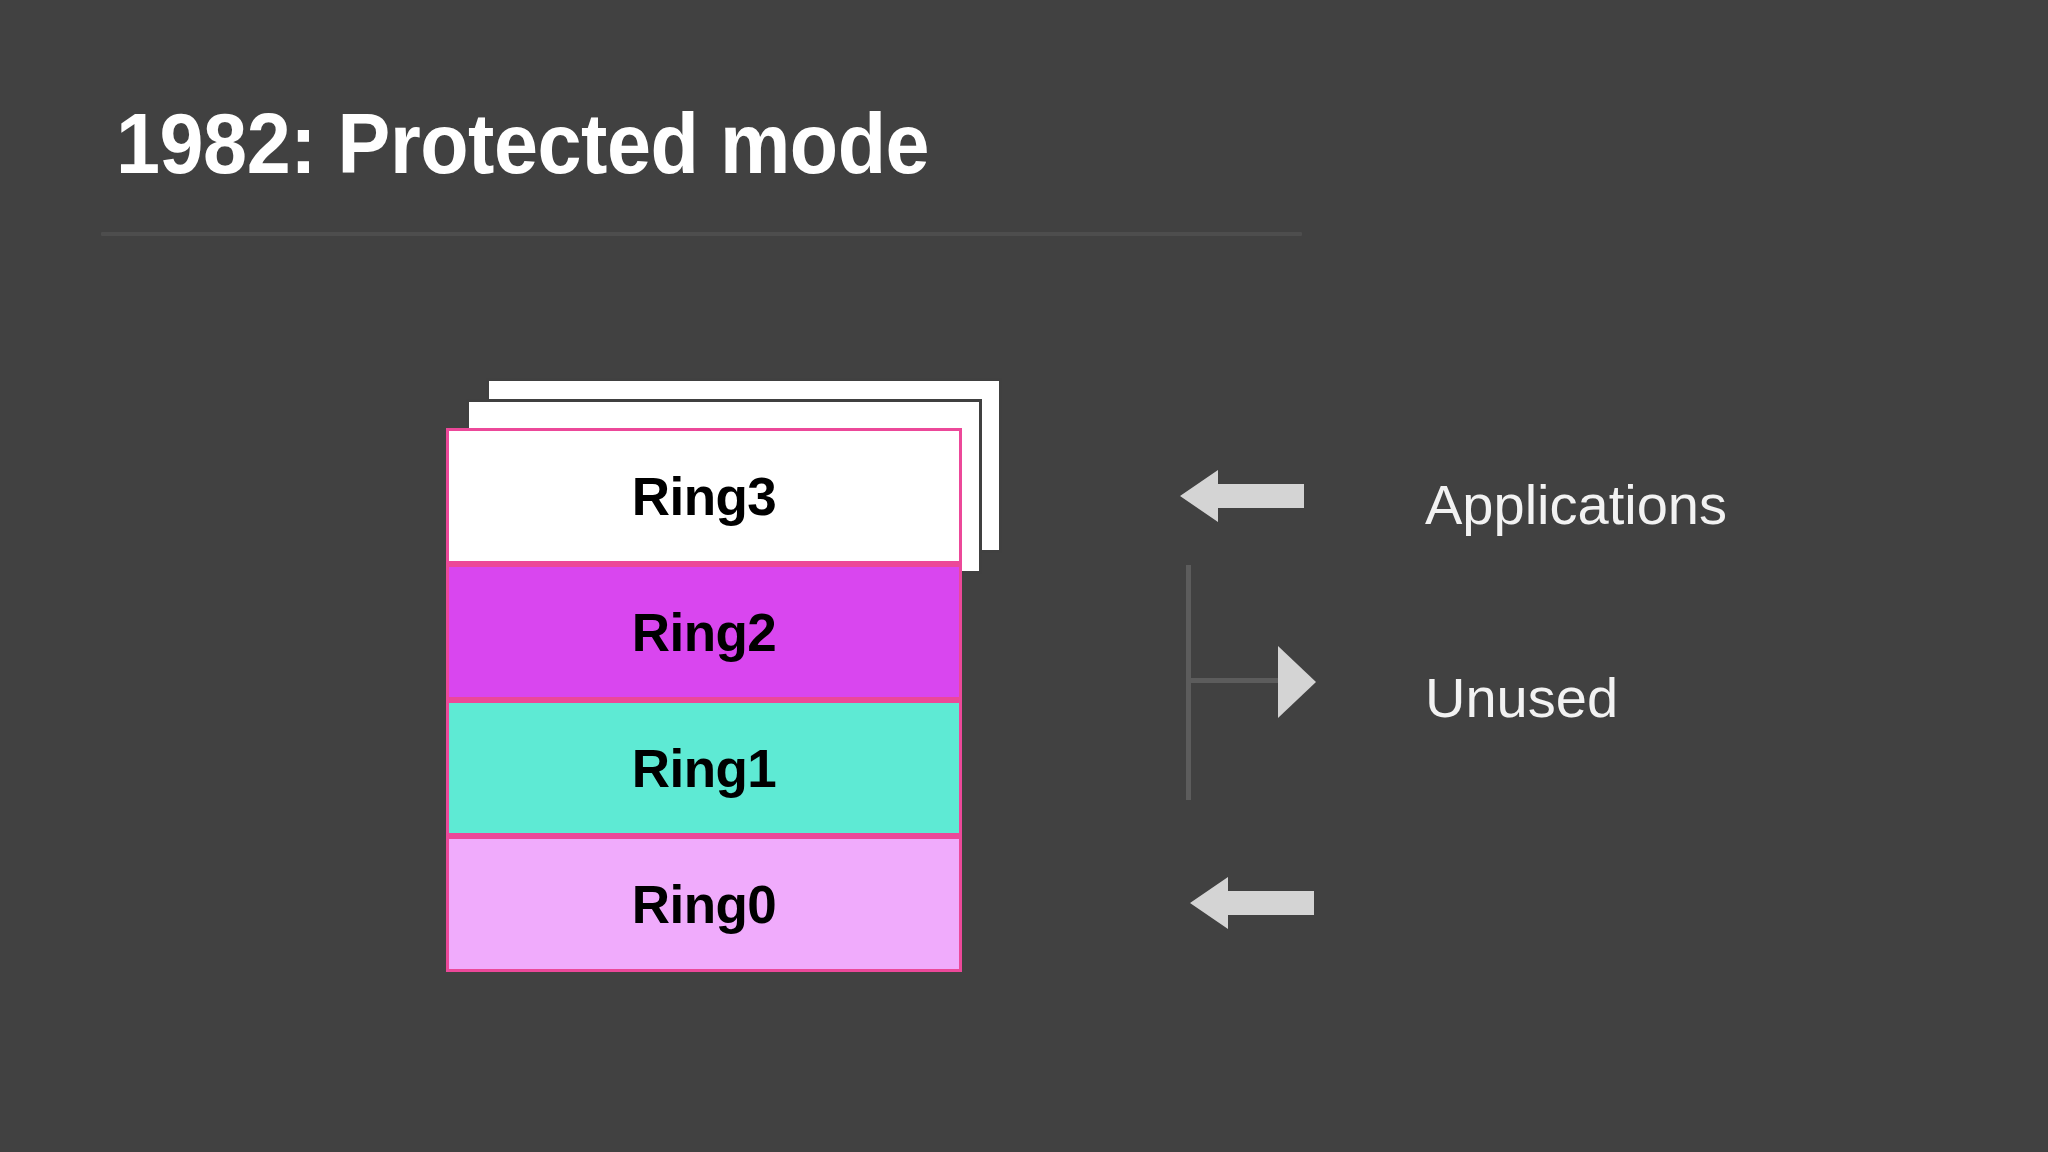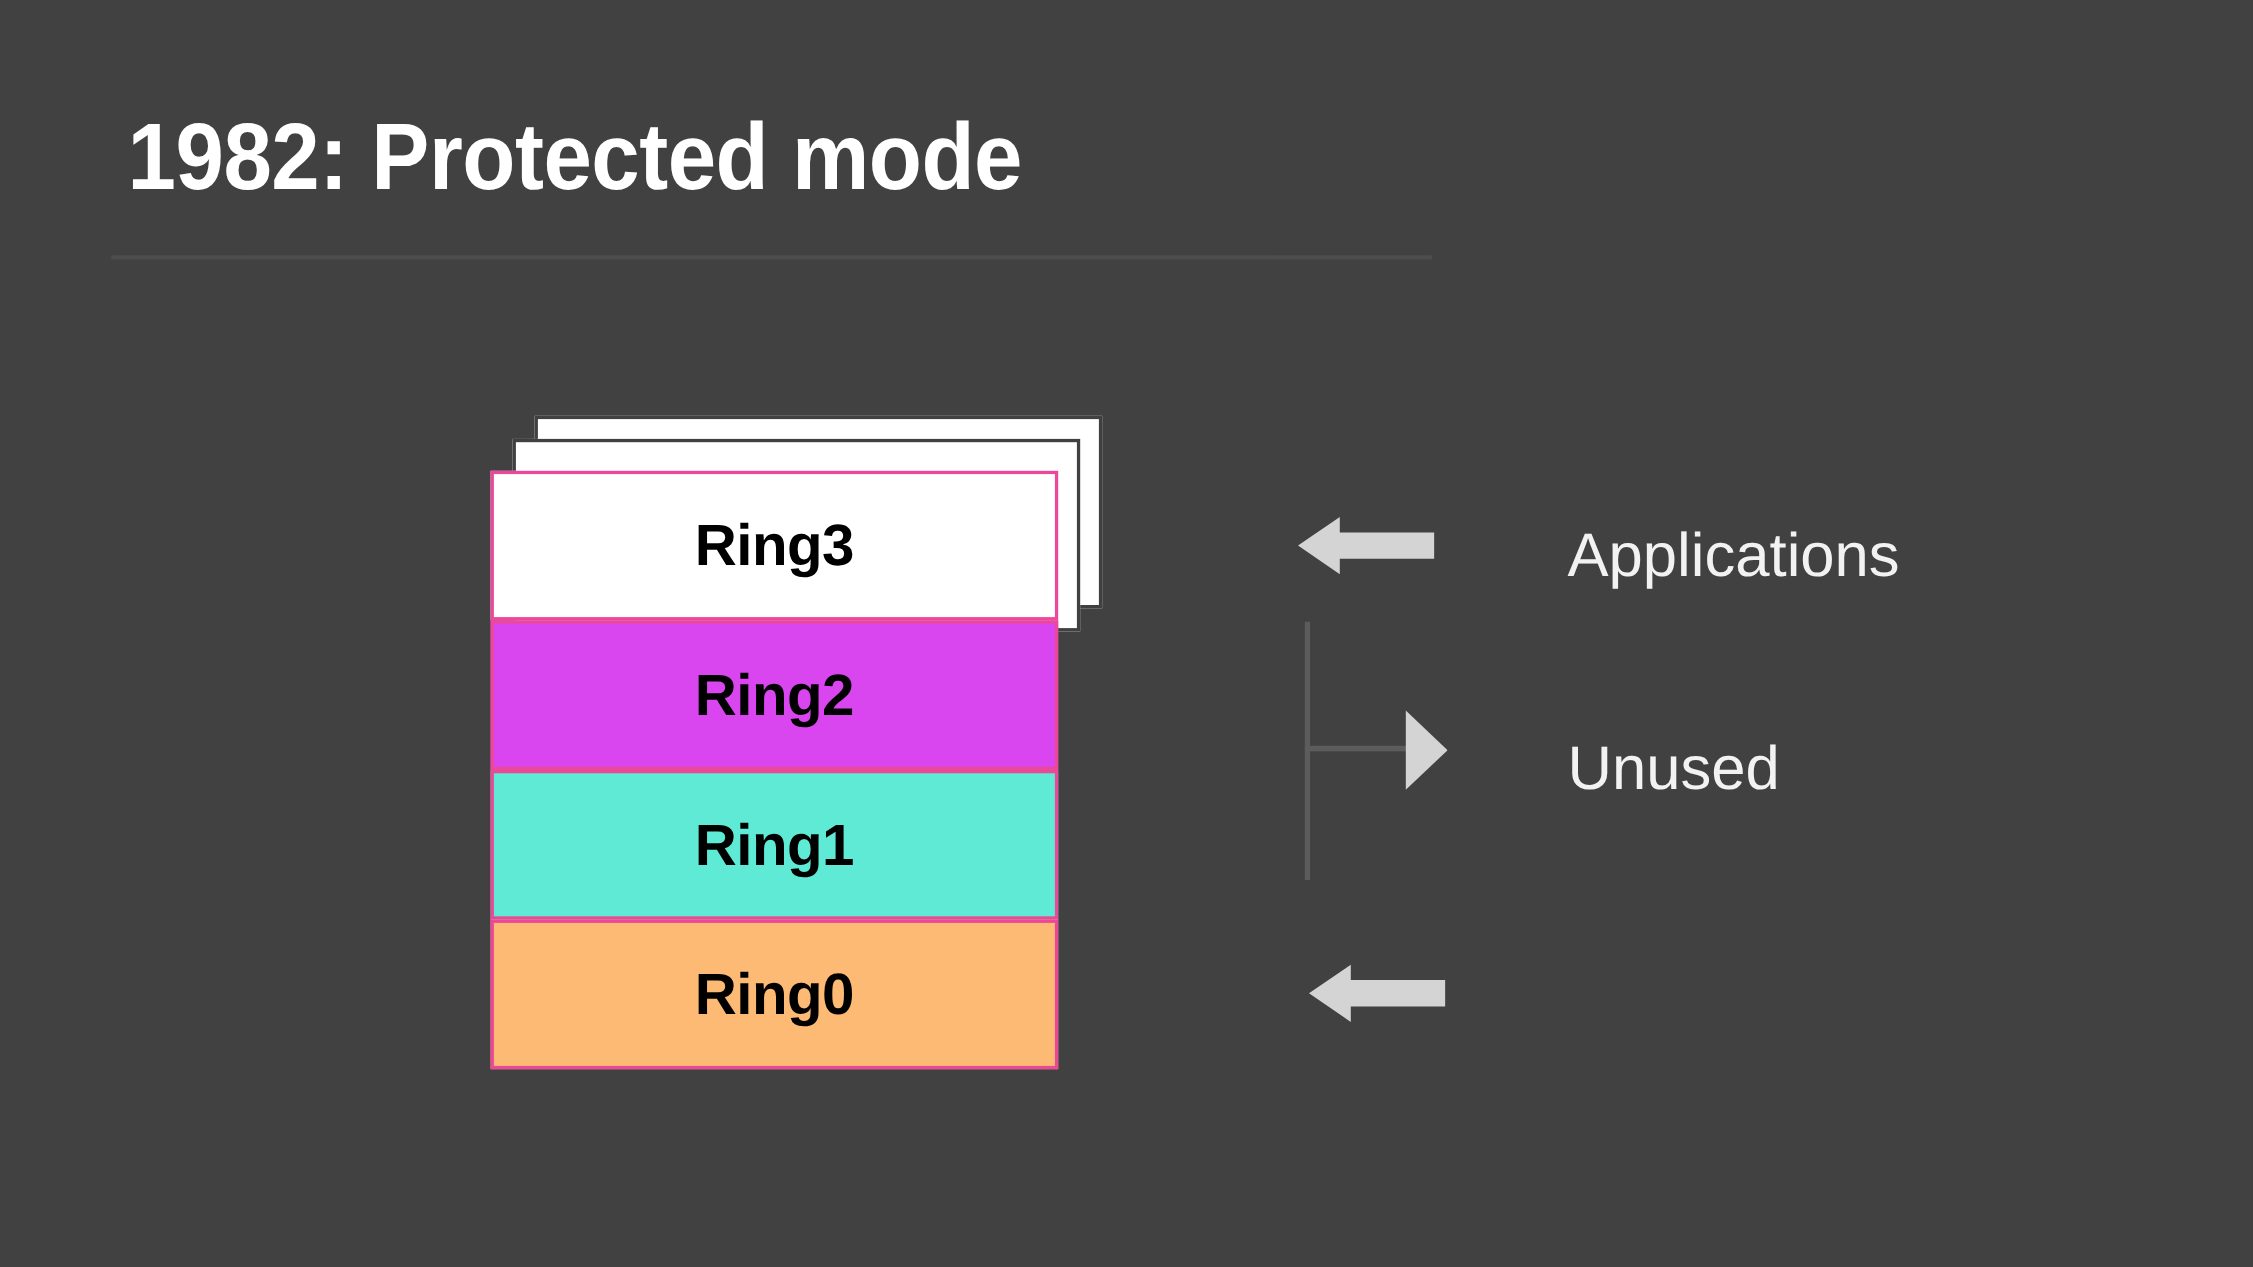--- a/index.html
+++ b/index.html
@@ -89,21 +89,21 @@
     color: #000000;
     font-family: "Liberation Sans", sans-serif;
     font-size: 53px;
     font-weight: bold;
     letter-spacing: -0.5px;
   }
 
   #ring-row-3 { top: 50px;  height: 136px; background: #ffffff; }
   #ring-row-2 { top: 186px; height: 136px; background: #d946ef; }
   #ring-row-1 { top: 322px; height: 136px; background: #5eead4; }
-  #ring-row-0 { top: 458px; height: 136px; background: #fdba74; }
+  #ring-row-0 { top: 458px; height: 136px; background: #f0abfc; }
 
   
   .annotation-arrow {
     position: absolute;
   }
 
   #arrow-applications {
     left: 1180px;
     top: 468px;
     width: 124px;

